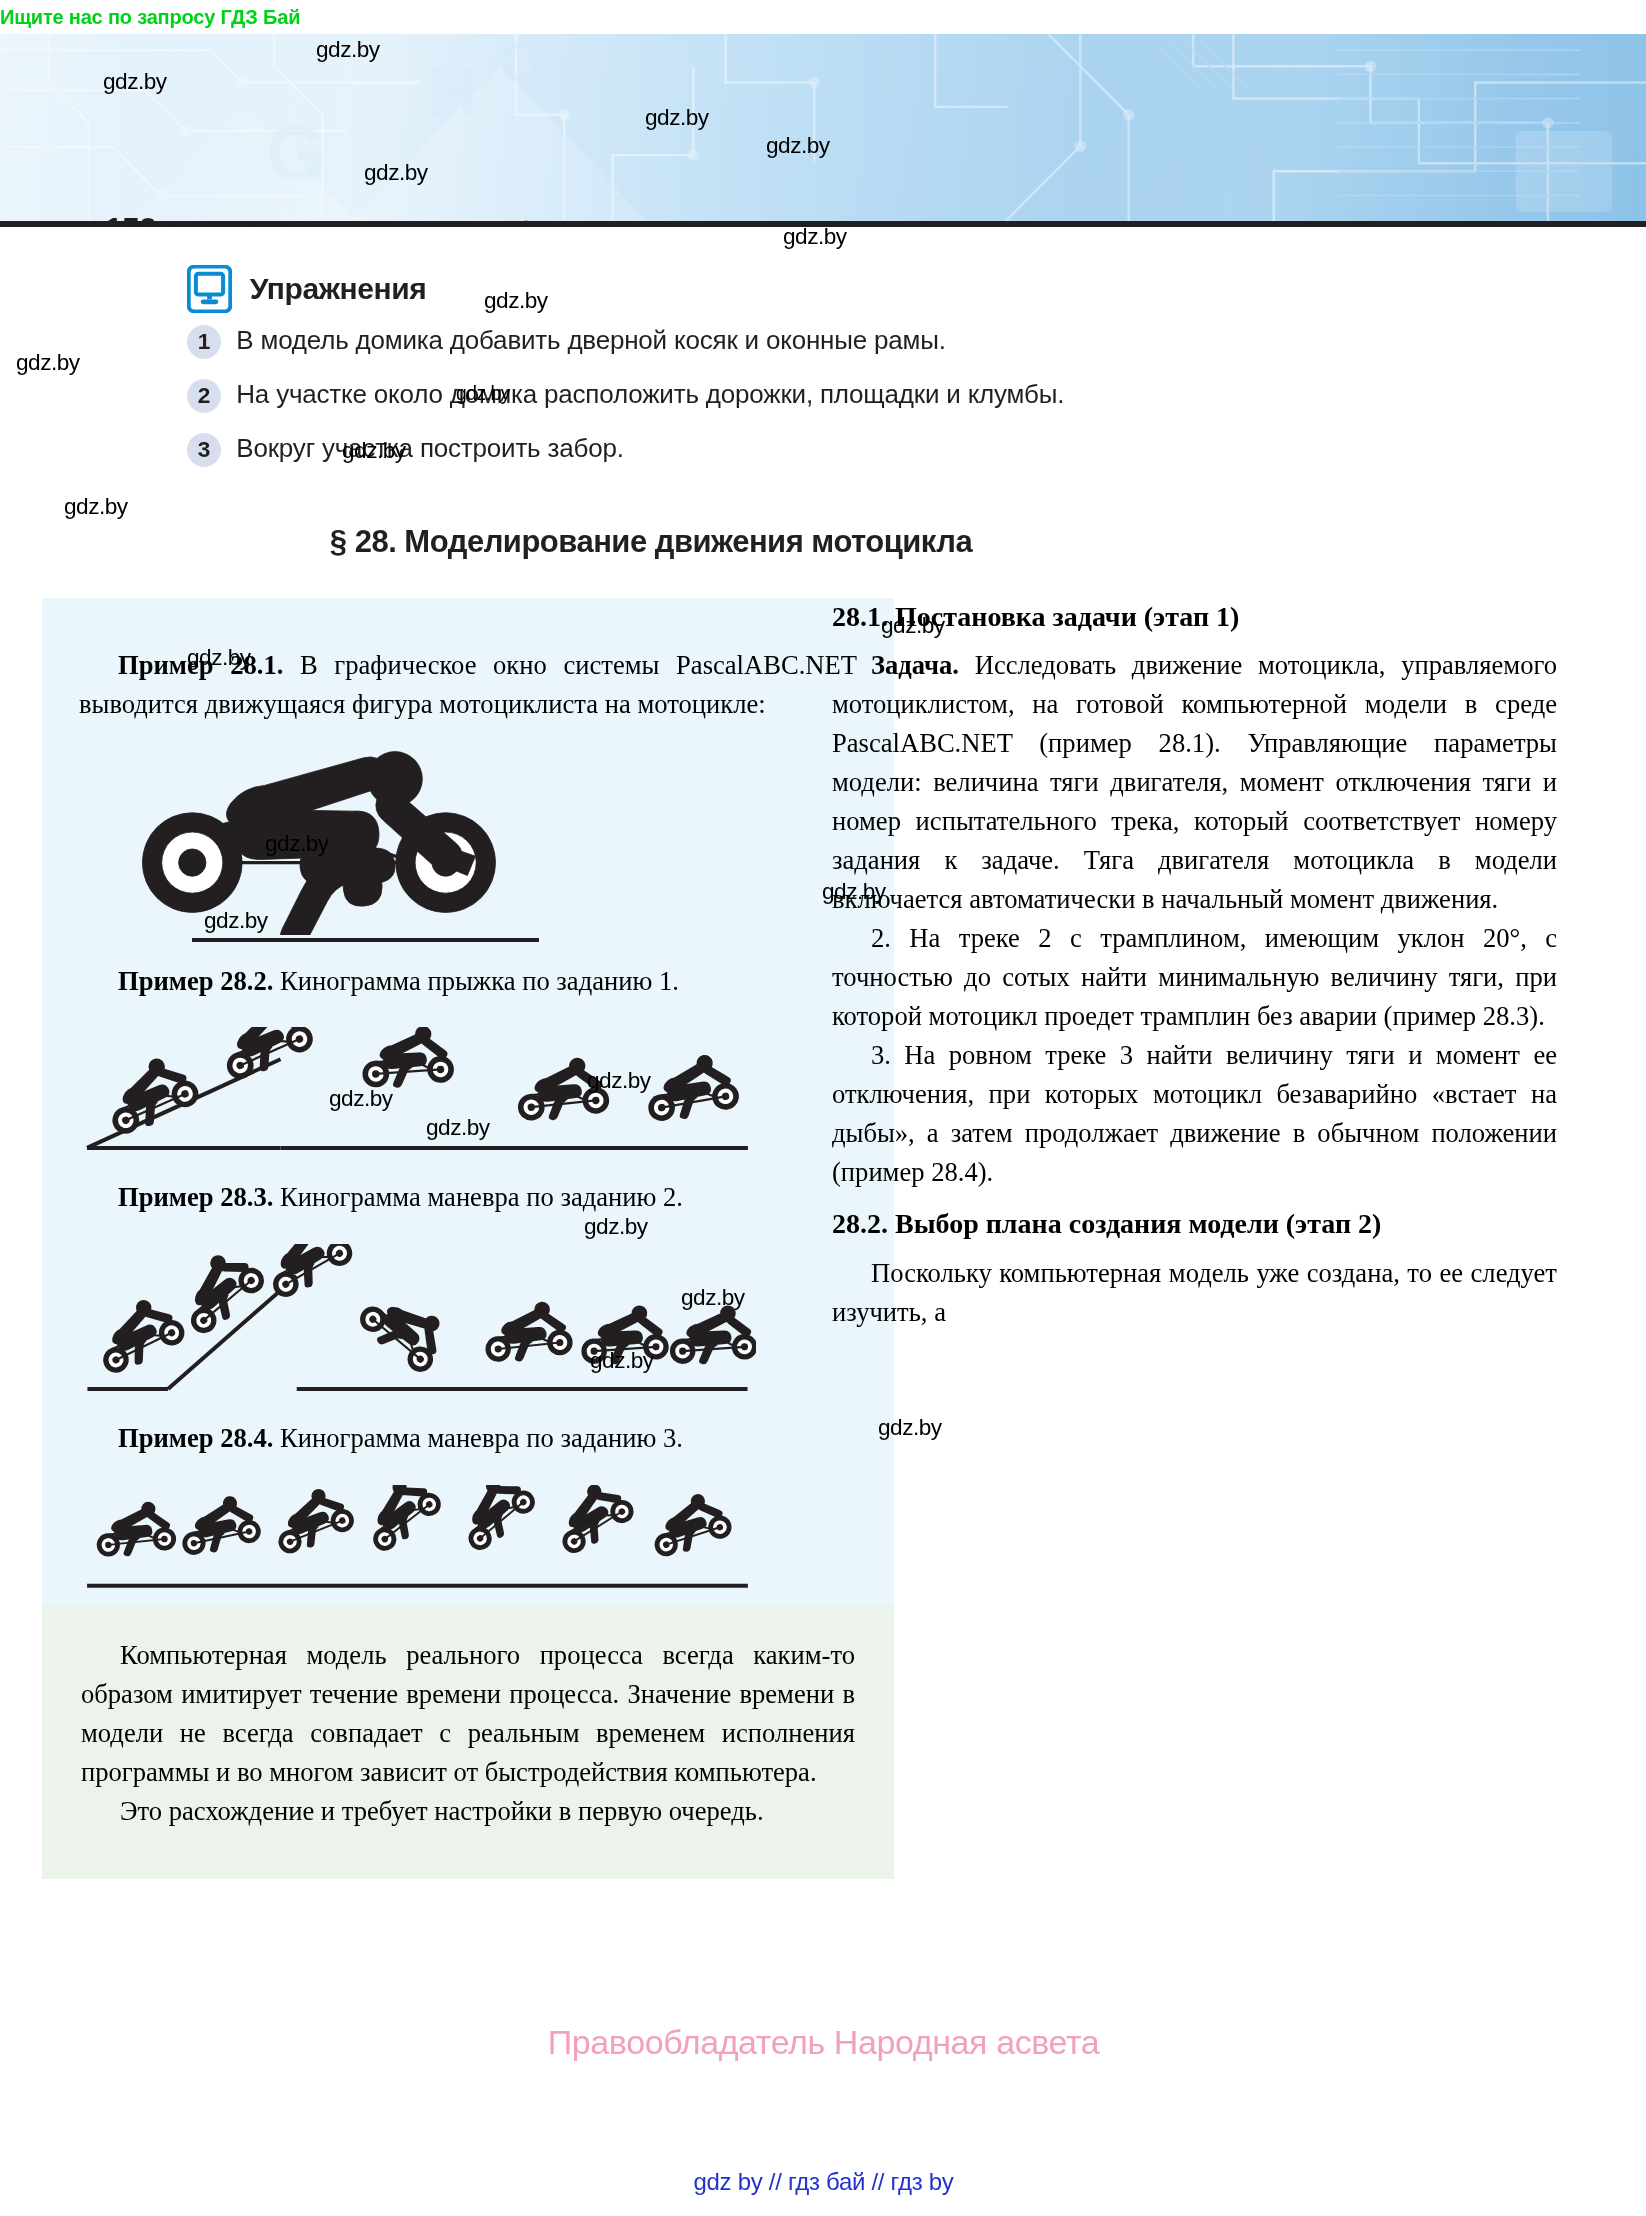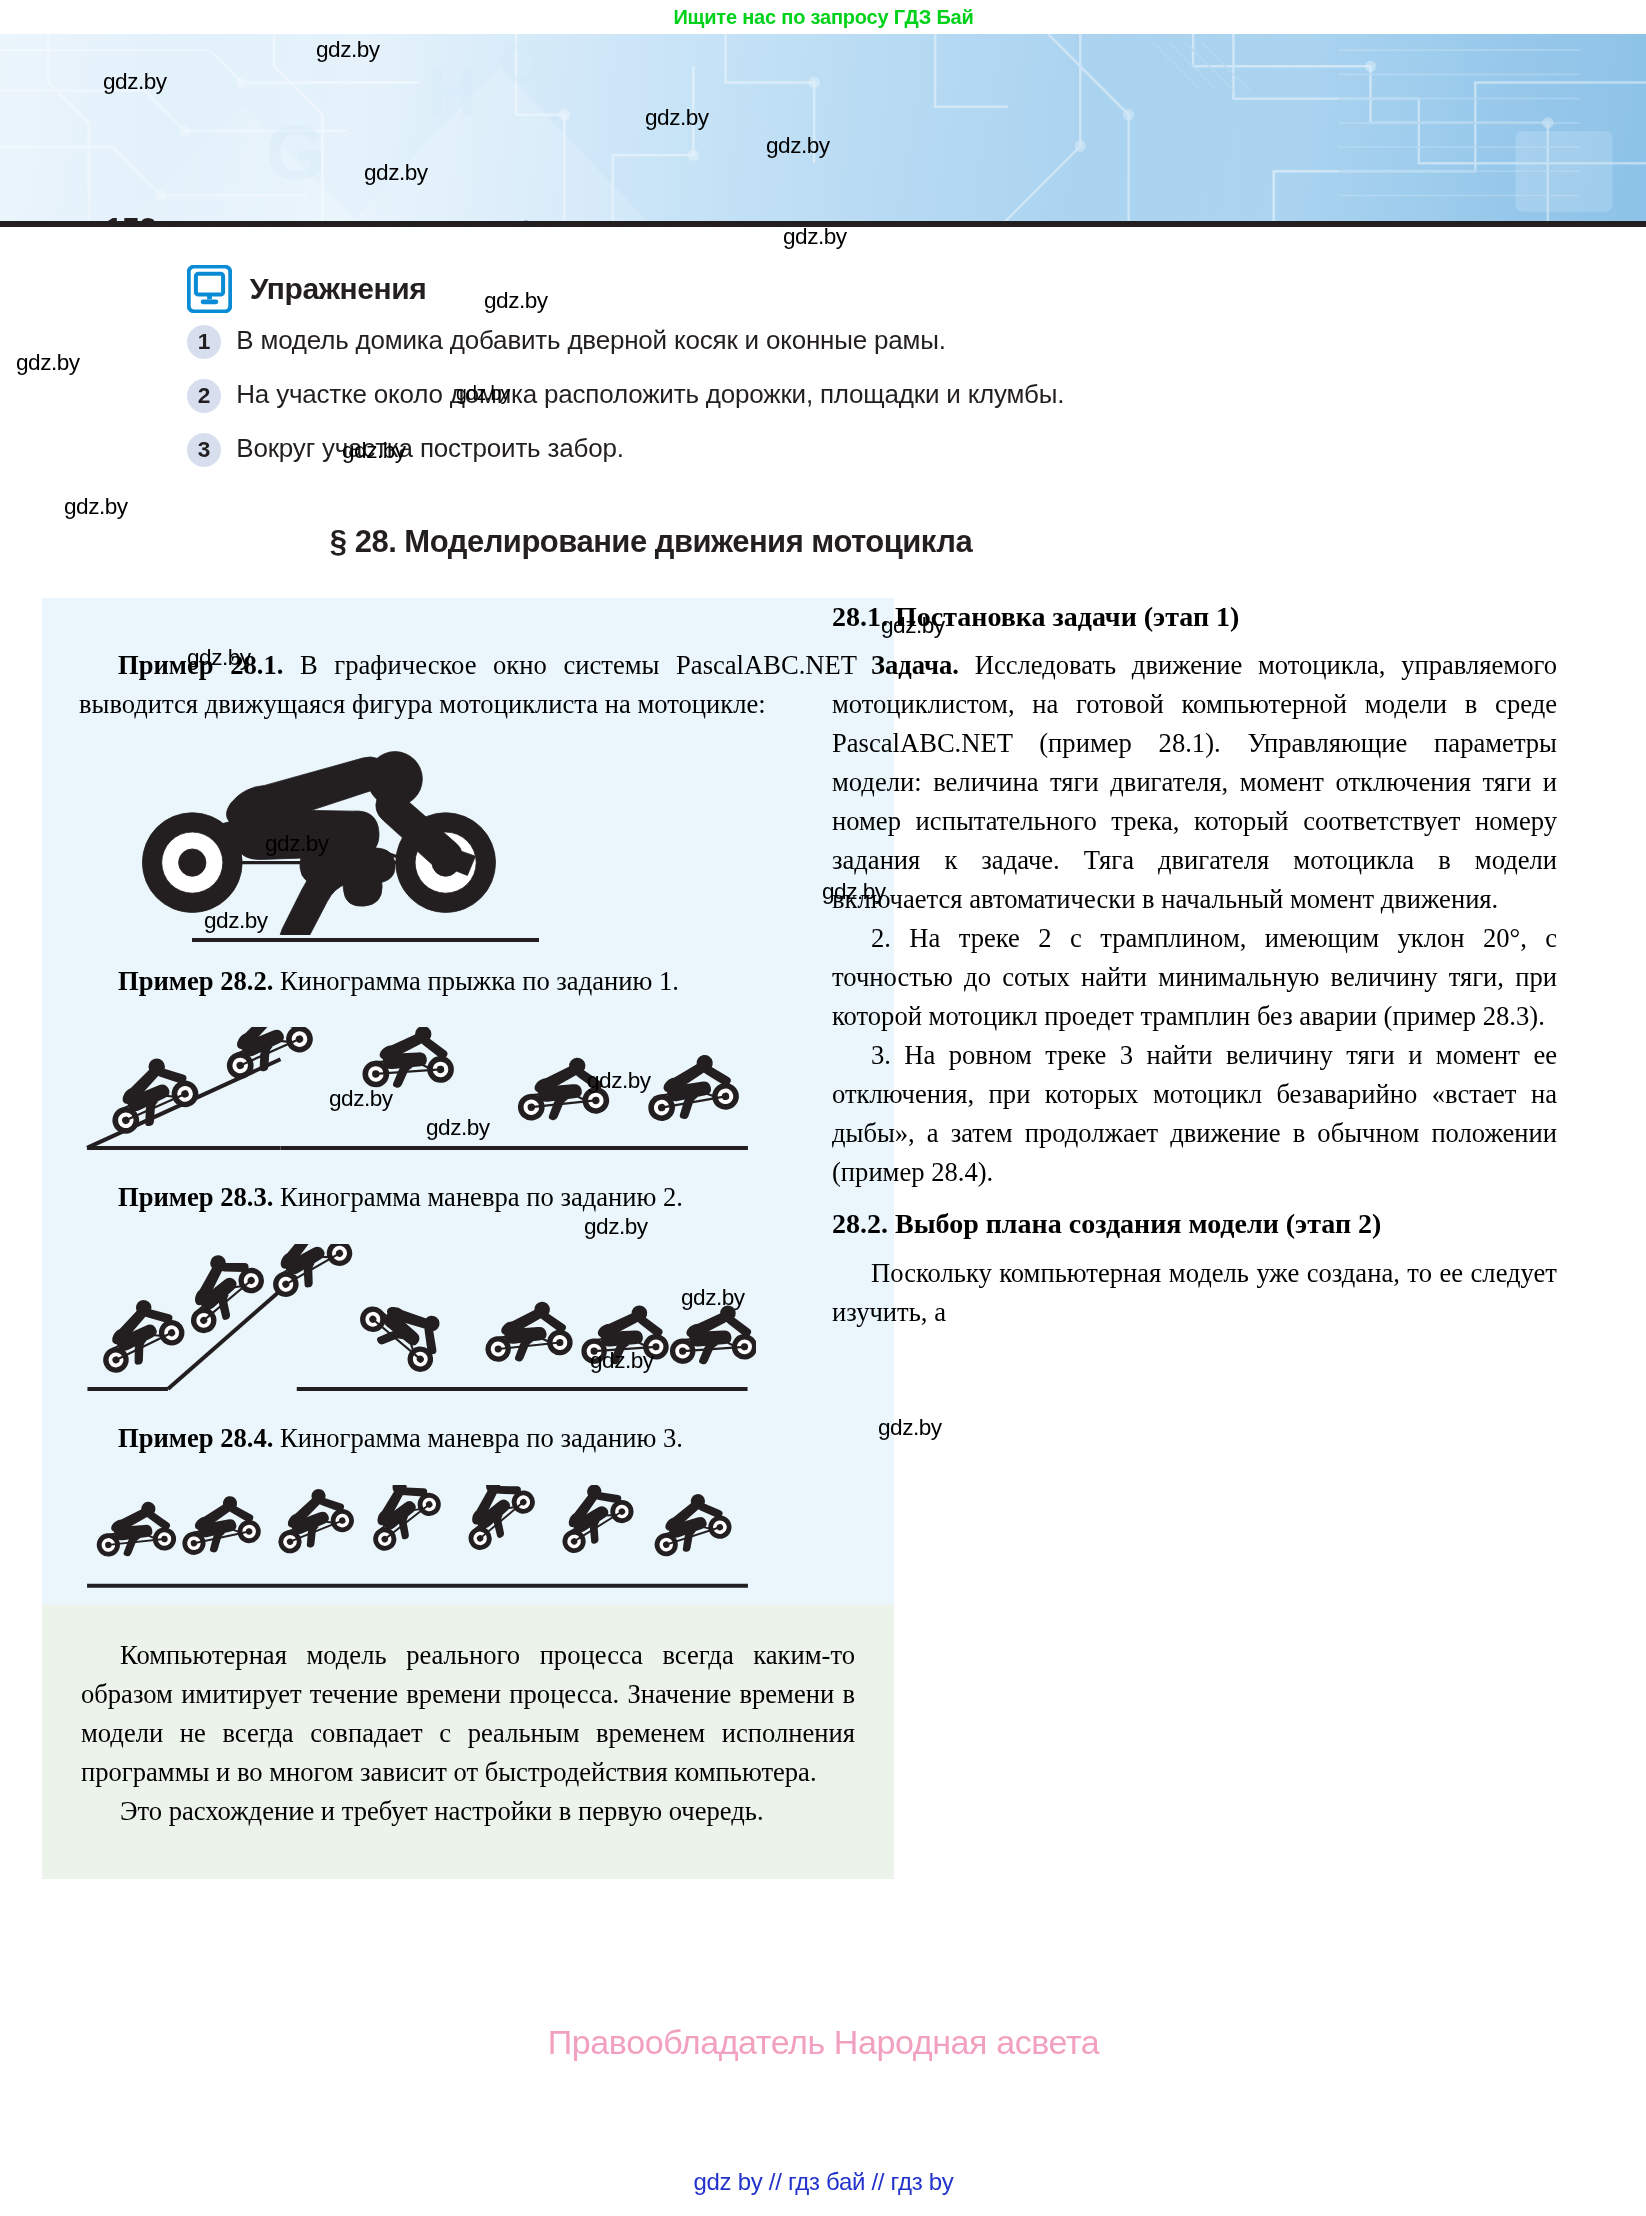--- a/index.html
+++ b/index.html
@@ -16,21 +16,21 @@
   }
 
   
   .top-banner {
     position: absolute;
     left: 0; top: 0;
     width: 1647px; height: 34px;
     background: #ffffff;
     display: flex;
     align-items: center;
-    justify-content: center;
+    justify-content: flex-start;
   }
   .top-banner-text {
     font-family: "Liberation Sans", sans-serif;
     font-size: 20px;
     font-weight: 700;
     color: #00d21a;
     letter-spacing: -0.2px;
   }
 
   

